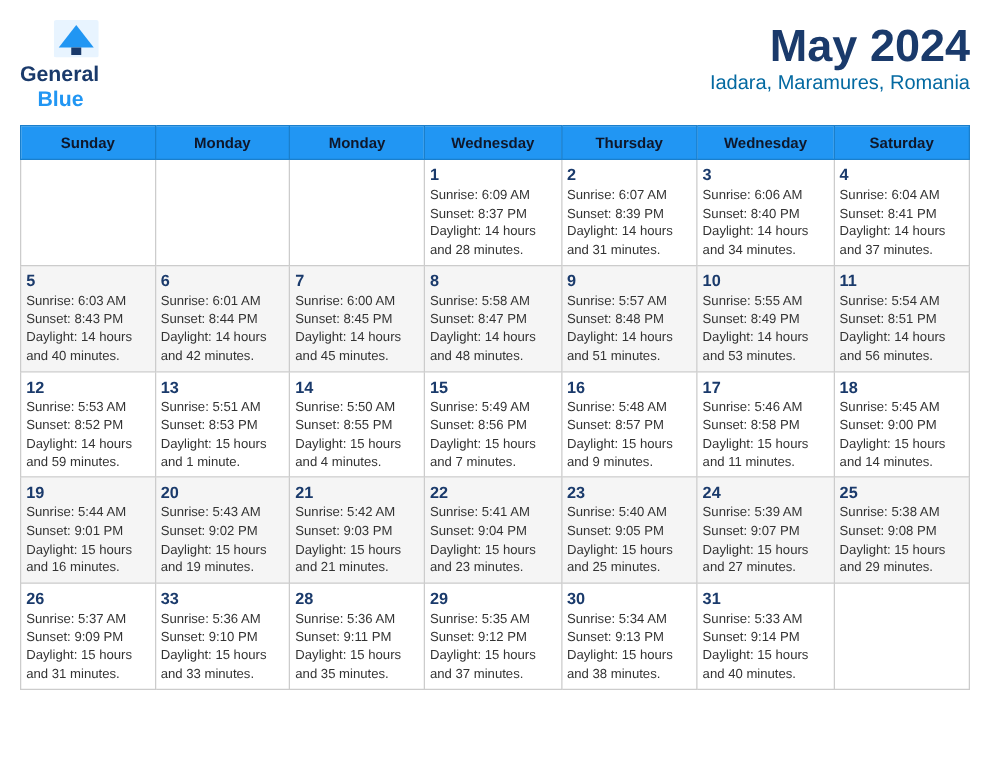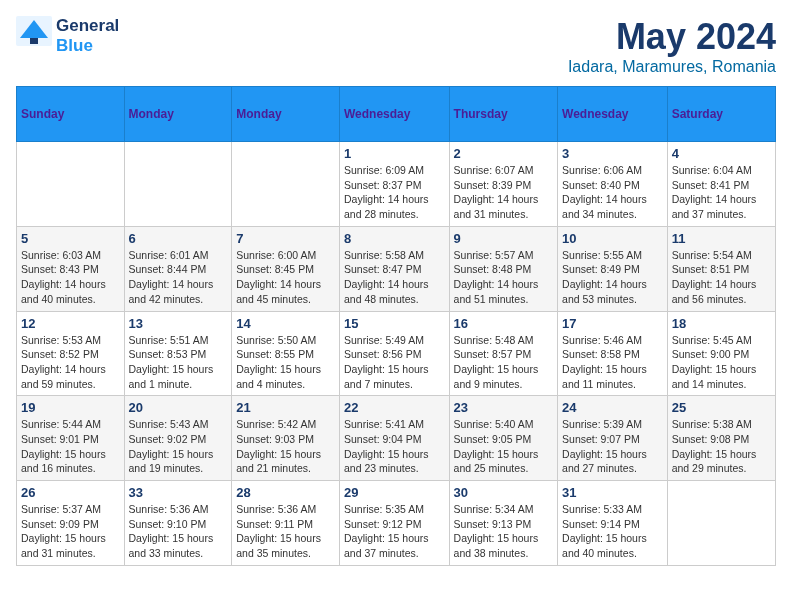--- a/index.html
+++ b/index.html
@@ -11,22 +11,23 @@
       padding: 16px;
     }
     .header {
       display: flex;
       justify-content: space-between;
       align-items: flex-start;
       margin-bottom: 10px;
     }
     .logo {
       display: flex;
-      align-items: flex-start;
+      align-items: flex-end;
       gap: 4px;
+      flex-direction: column;
     }
     .title-section {
       text-align: right;
       margin-left: 48px;
     }
     .main-title {
       font-size: 36px;
       font-weight: bold;
       color: #1a3a6b;
     }
@@ -34,23 +35,23 @@
       font-size: 16px;
       color: #0369a1;
     }
     .calendar {
       width: 100%;
       border-collapse: collapse;
       font-size: 11px;
     }
     .calendar th {
       background: #2196F3;
-      color: #4c1d95;
-      padding: 20px 4px;
-      text-align: left;
+      color: #0f172a;
+      padding: 6px 4px;
+      text-align: center;
       font-size: 12px;
       border: 1px solid #1a7fcc;
     }
     .calendar td {
       border: 1px solid #ccc;
       vertical-align: top;
       padding: 4px;
       width: 113px;
       min-height: 80px;
       background: #fff;
@@ -82,21 +83,21 @@
 
 <div class="header">
   <div class="logo">
     <svg width="36" height="30" viewBox="0 0 36 30">
       <rect x="0" y="0" width="36" height="30" fill="#e8f4ff" rx="2"></rect>
       <polygon points="18,4 32,22 4,22" fill="#2196F3"></polygon>
       <rect x="14" y="22" width="8" height="6" fill="#1a3a6b"></rect>
     </svg>
     <div>
       <div style="font-size:17px;font-weight:bold;color:#1a3a6b;">General</div>
-      <div style="font-size:17px;font-weight:bold;color:#2196F3;">Blue</div>
+      <div style="font-size:17px;font-weight:bold;color:#2196F3;margin-left:14px;">Blue</div>
     </div>
   </div>
   <div class="title-section">
     <div class="main-title">May 2024</div>
     <div class="subtitle">Iadara, Maramures, Romania</div>
   </div>
 </div>
 
 <table class="calendar">
   <thead>

